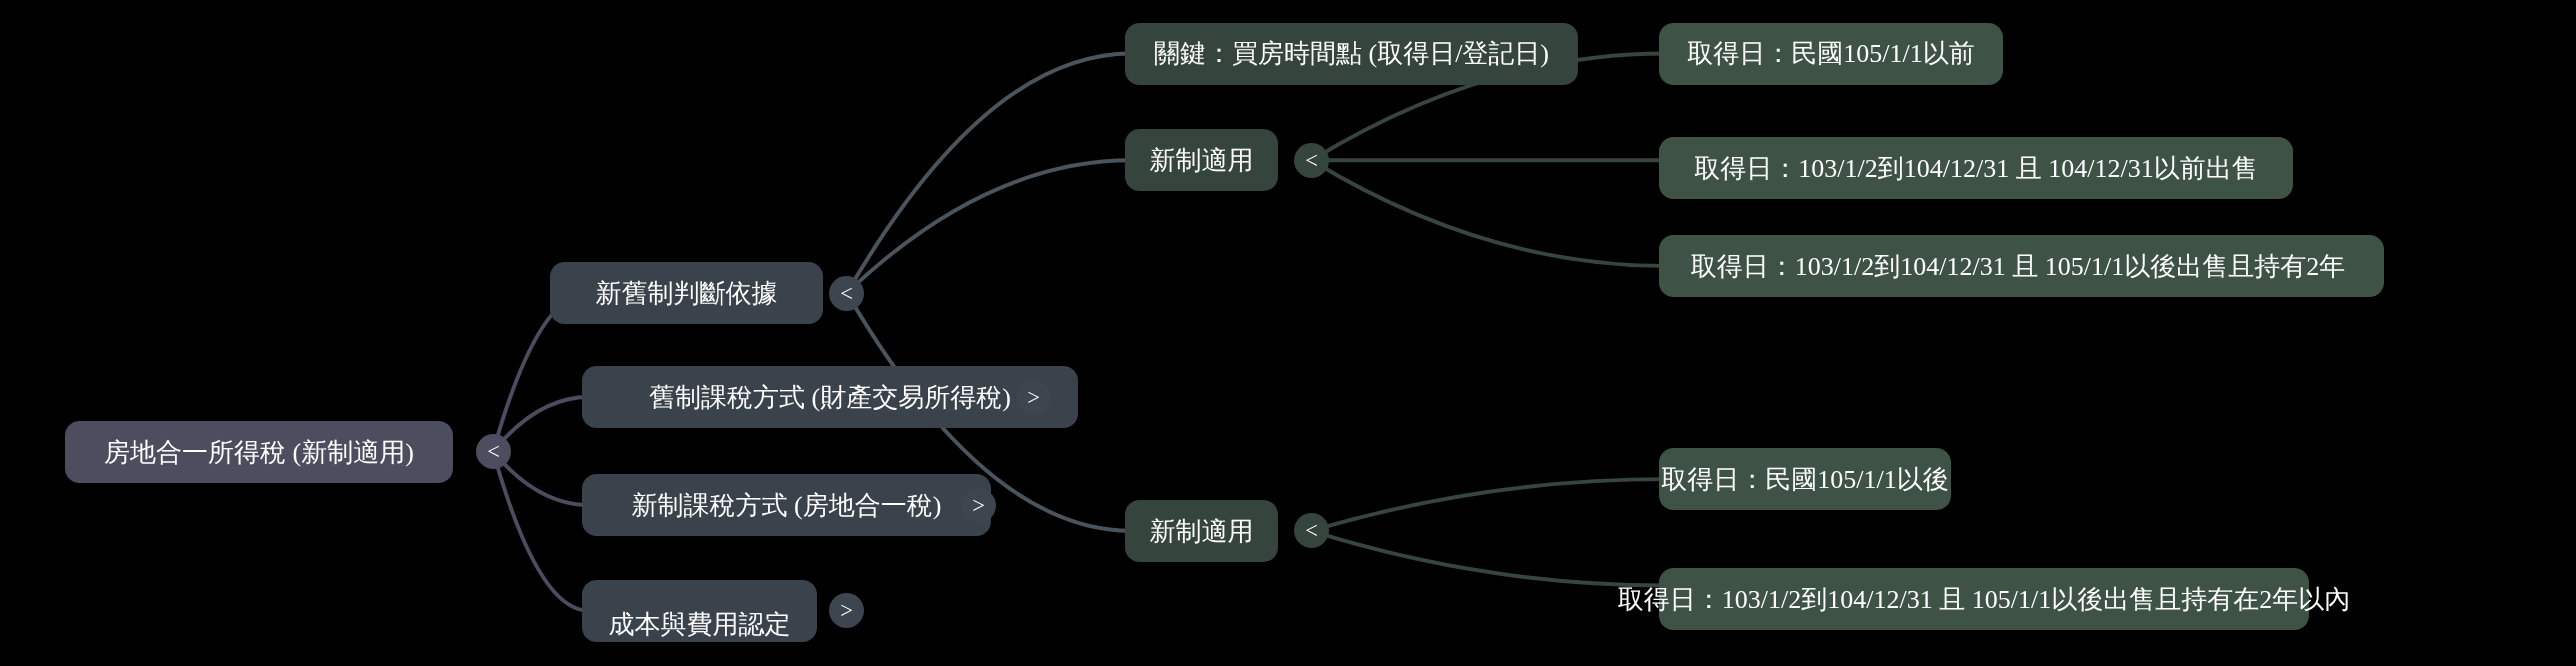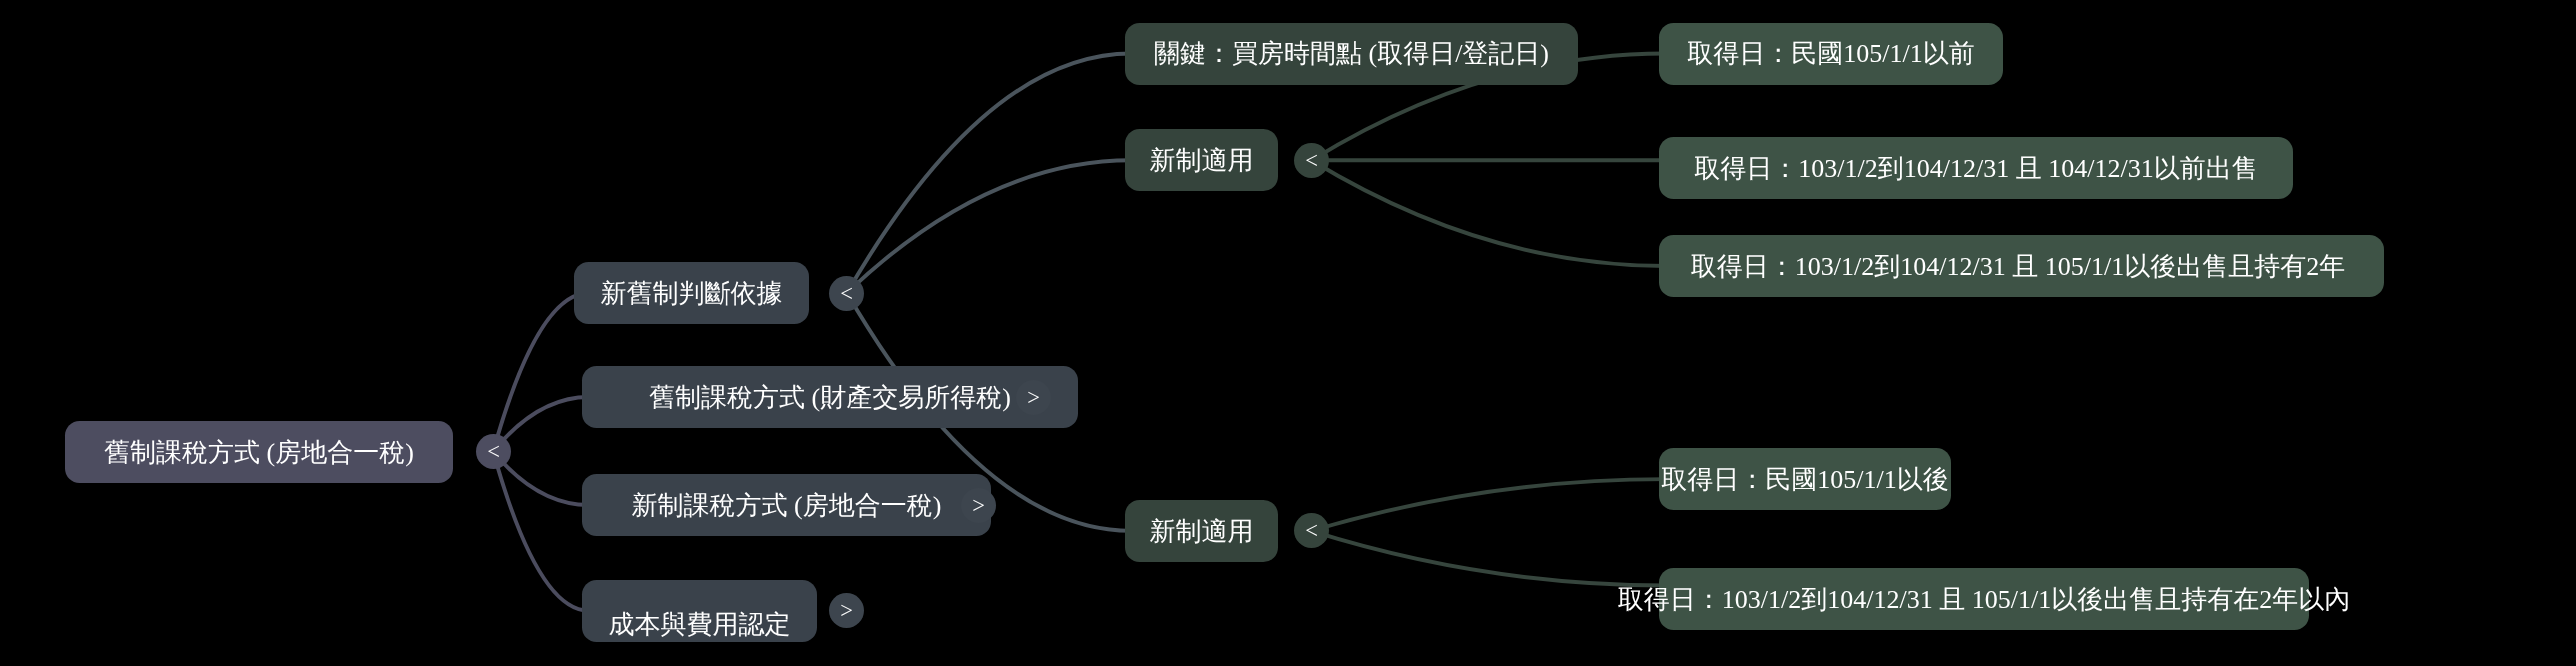--- a/index.html
+++ b/index.html
@@ -71,27 +71,27 @@
   <path class="link-slate" d="M1506,521 Q1753,285 2012,285"></path>
   <path class="link-slate" d="M1506,521 Q1753,944 2012,944"></path>
   <path class="link-green" d="M2332,285 Q2641,95 2962,95"></path>
   <path class="link-green" d="M2332,285 L2962,285"></path>
   <path class="link-green" d="M2332,285 Q2641,473 2962,473"></path>
   <path class="link-green" d="M2332,944 Q2641,852 2962,852"></path>
   <path class="link-green" d="M2332,944 Q2641,1041 2962,1041"></path>
 </svg>
 
 <div class="node node-root" style="left:65px; top:421px; width:388px;">
-  <span>舊制課稅方式 (房地合一稅)</span>
+  <span>房地合一所得稅 (新制適用)</span>
 </div>
 <div class="toggle toggle-root" style="left:476px; top:434px;">
   <span>&lt;</span>
 </div>
 
-<div class="node node-slate" style="left:574px; top:262px; width:235px;">
+<div class="node node-slate" style="left:550px; top:262px; width:273px;">
   <span>新舊制判斷依據</span>
 </div>
 <div class="toggle toggle-slate" style="left:829px; top:276px;">
   <span>&lt;</span>
 </div>
 
 <div class="node node-slate" style="left:582px; top:366px; width:496px;">
   <span>舊制課稅方式 (財產交易所得稅)</span>
 </div>
 <div class="toggle toggle-slate" style="left:1016px; top:380px;">

